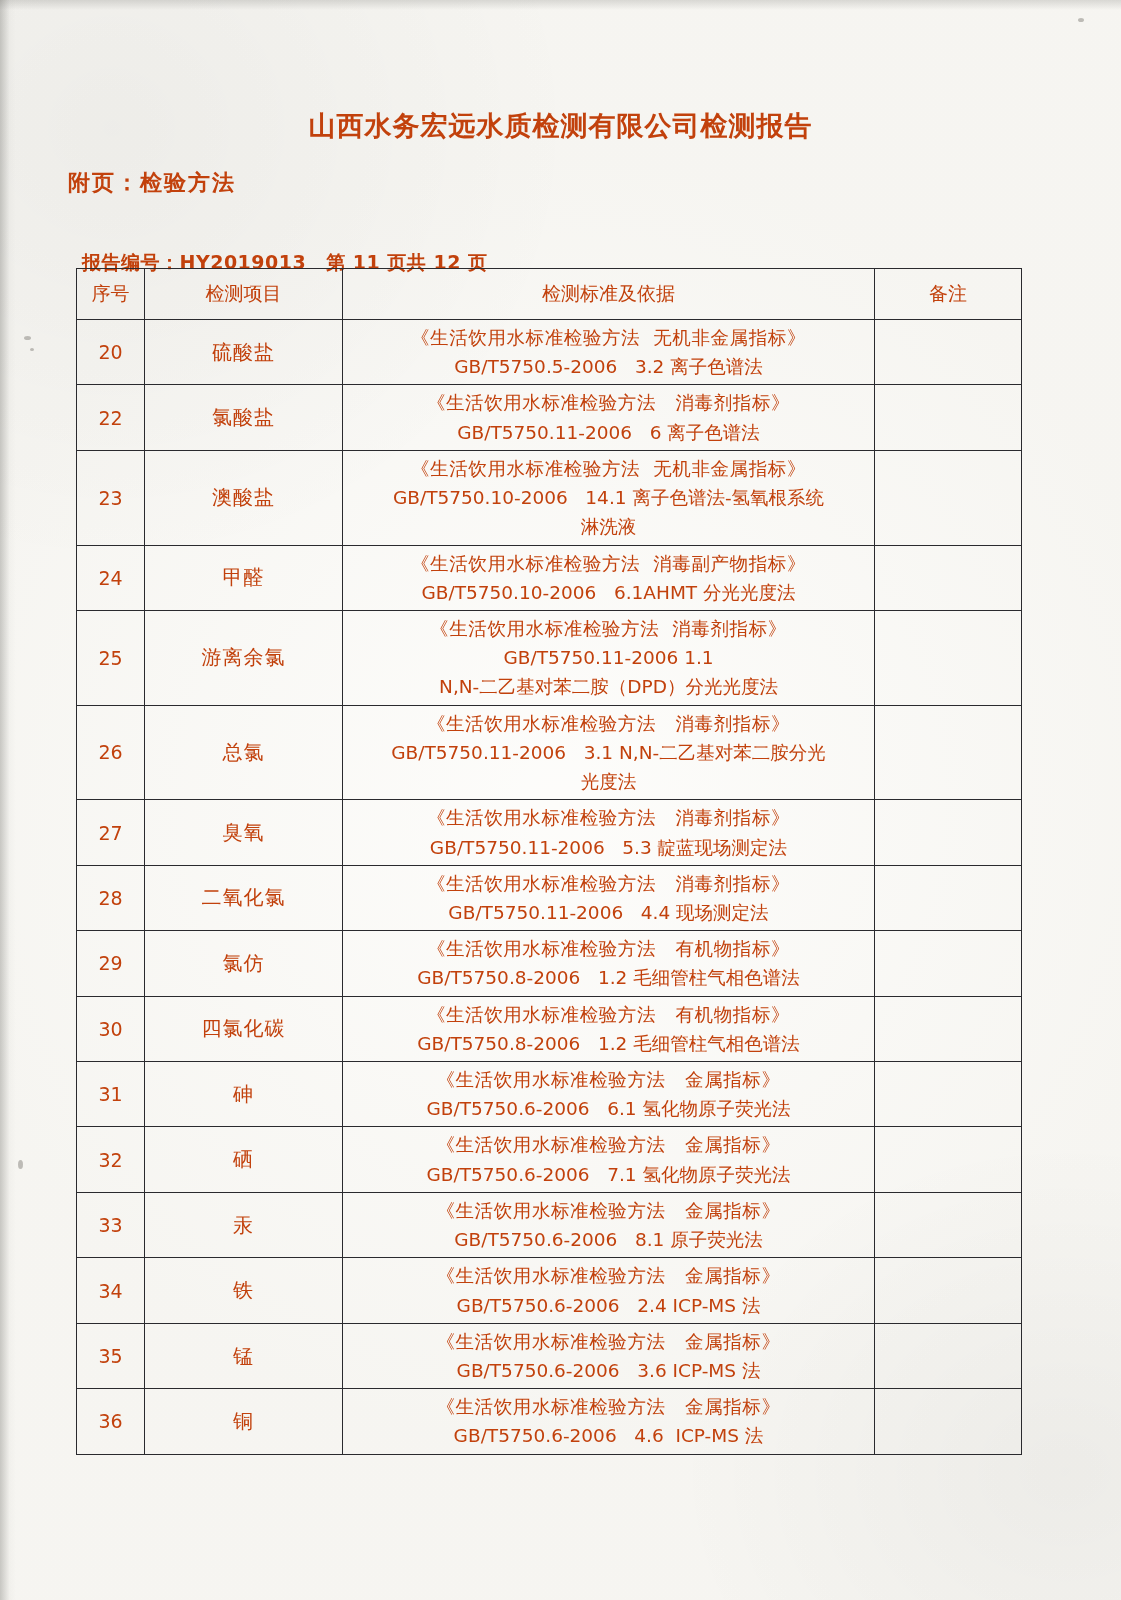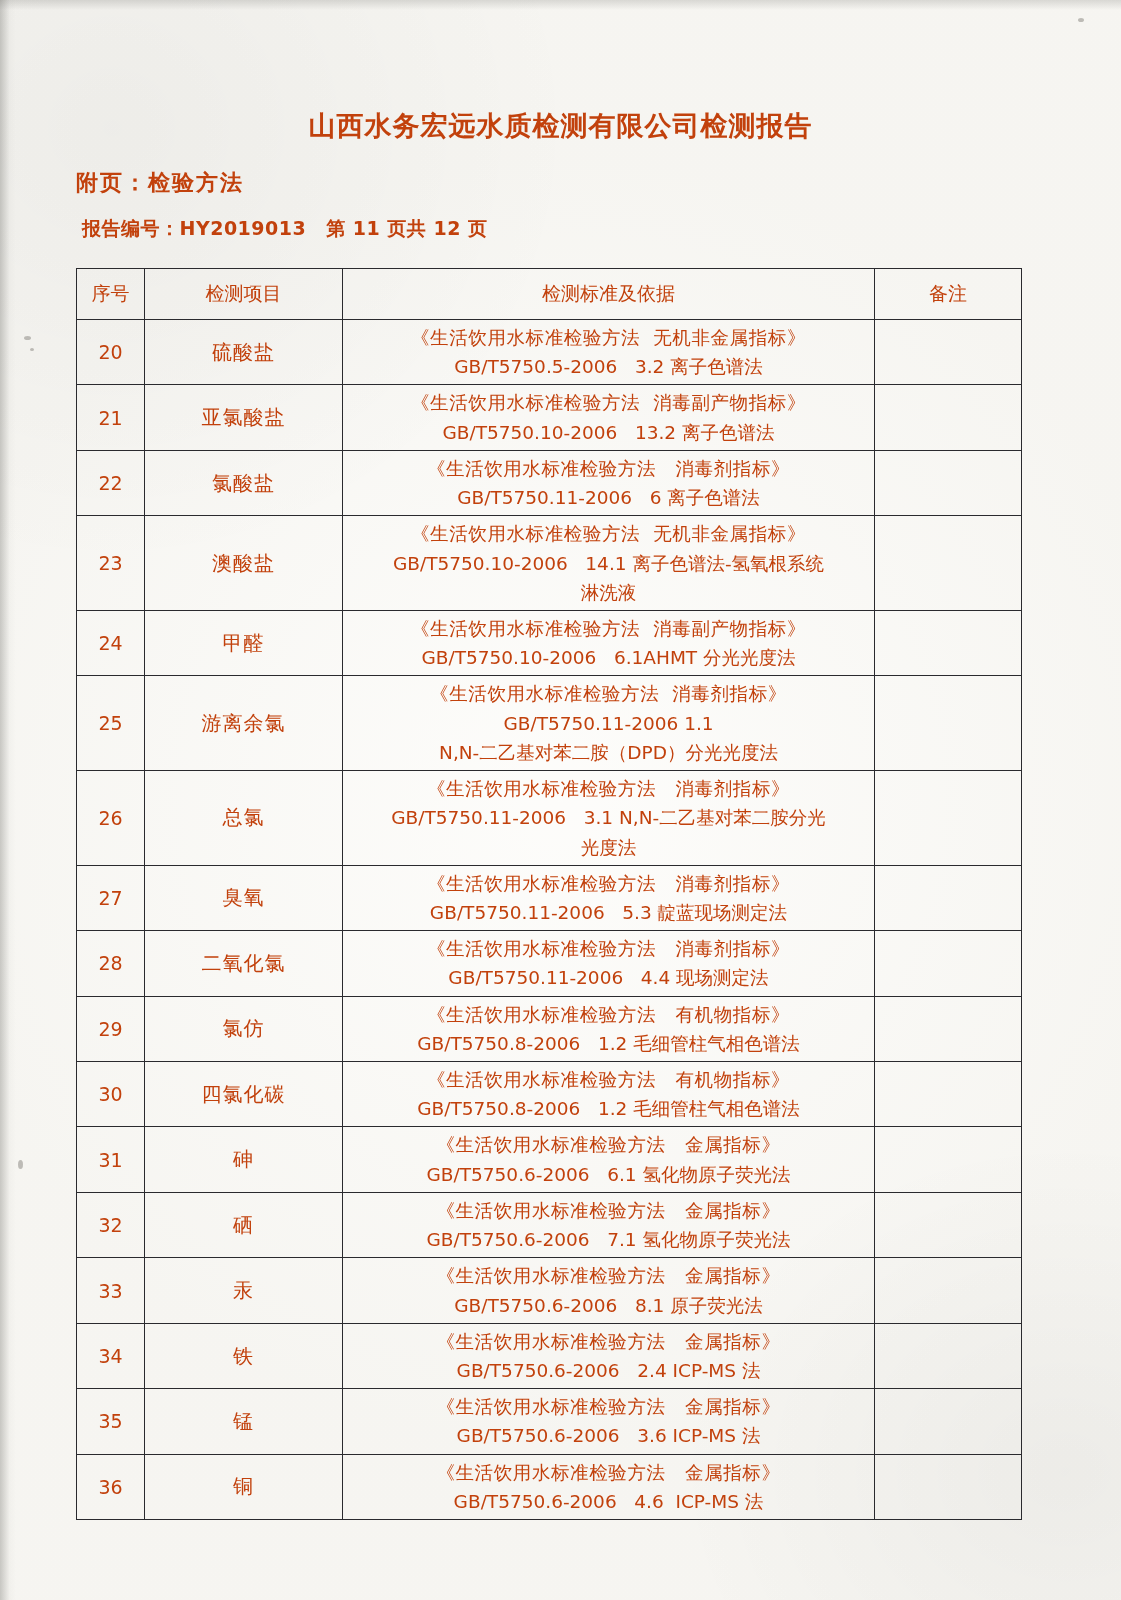--- a/index.html
+++ b/index.html
@@ -52,42 +52,42 @@
     left: 0; right: 0;
     text-align: center;
     font-size: 27px;
     font-weight: bold;
     letter-spacing: 1px;
     font-family: "DejaVu Sans", sans-serif;
   }
   .subtitle {
     position: absolute;
     top: 168px;
-    left: 76px;
+    left: 68px;
     font-size: 22px;
     font-weight: bold;
     letter-spacing: 2px;
     font-family: "DejaVu Sans", sans-serif;
   }
   .meta-row {
     position: absolute;
     top: 216px;
     left: 82px;
     right: 108px;
     display: flex;
     justify-content: flex-start;
     align-items: baseline;
     font-size: 19px;
     font-weight: bold;
     font-family: "DejaVu Sans", sans-serif;
     letter-spacing: 0.5px;
     gap: 20px;
   }
   .meta-row .report-no { white-space: pre; }
-  .meta-row .page-no { white-space: pre; }
+  .meta-row .page-no { white-space: pre; margin-top: 34px; }
 
   table.methods {
     position: absolute;
     top: 268px;
     left: 76px;
     width: 945px;
     border-collapse: collapse;
     table-layout: fixed;
     padding-left: 36px;
   }
@@ -173,29 +173,20 @@
         <tr>
           <td class="no">20</td>
           <td class="item">硫酸盐</td>
           <td class="std">
             <span class="ln">《生活饮用水标准检验方法  无机非金属指标》</span>
             <span class="ln">GB/T5750.5-2006   3.2 离子色谱法</span>
           </td>
           <td class="note"></td>
         </tr>
         <tr>
-          <td class="no">21</td>
-          <td class="item">亚氯酸盐</td>
-          <td class="std">
-            <span class="ln">《生活饮用水标准检验方法  消毒副产物指标》</span>
-            <span class="ln">GB/T5750.10-2006   13.2 离子色谱法</span>
-          </td>
-          <td class="note"></td>
-        </tr>
-        <tr>
           <td class="no">22</td>
           <td class="item">氯酸盐</td>
           <td class="std">
             <span class="ln">《生活饮用水标准检验方法   消毒剂指标》</span>
             <span class="ln">GB/T5750.11-2006   6 离子色谱法</span>
           </td>
           <td class="note"></td>
         </tr>
         <tr>
           <td class="no">23</td>

